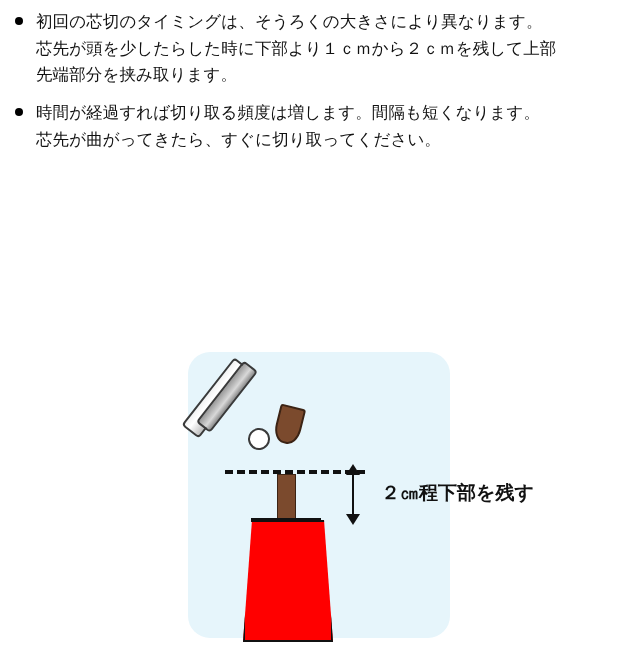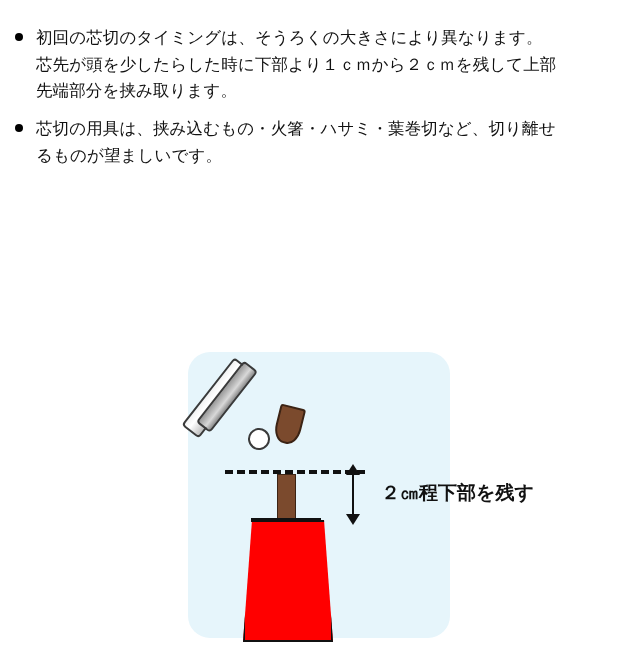--- a/index.html
+++ b/index.html
@@ -15,21 +15,21 @@
     overflow: hidden;
   }
   #page {
     position: relative;
     width: 640px;
     height: 649px;
   }
   .bullet-list {
     list-style: none;
     margin: 0;
-    padding: 24px 10px 0 14px;
+    padding: 8px 10px 0 14px;
   }
   .bullet-item {
     position: relative;
     padding-left: 22px;
     margin-bottom: 11px;
     font-size: 16.5px;
     line-height: 1.62;
     letter-spacing: 0.1px;
     color: #111111;
   }
@@ -195,22 +195,22 @@
 
   <ul class="bullet-list">
     <li class="bullet-item">
       <span class="bullet-dot"></span>
       <span class="bullet-text">初回の芯切のタイミングは、そうろくの大きさにより異なります。
 芯先が頭を少したらした時に下部より１ｃｍから２ｃｍを残して上部
 先端部分を挟み取ります。</span>
     </li>
     <li class="bullet-item">
       <span class="bullet-dot"></span>
-      <span class="bullet-text">芯切の用具は、挟み込むもの・火箸・ハサミ・葉巻切など、切り離せ
-るものが望ましいです。</span>
+      <span class="bullet-text">時間が経過すれば切り取る頻度は増します。間隔も短くなります。
+芯先が曲がってきたら、すぐに切り取ってください。</span>
     </li>
   </ul>
 
   <div class="figure-wrap">
     <div class="figure-card"></div>
 
     <div class="tool">
       <div class="tool-handle"></div>
       <div class="tool-handle2"></div>
       <div class="tool-tip"></div>

